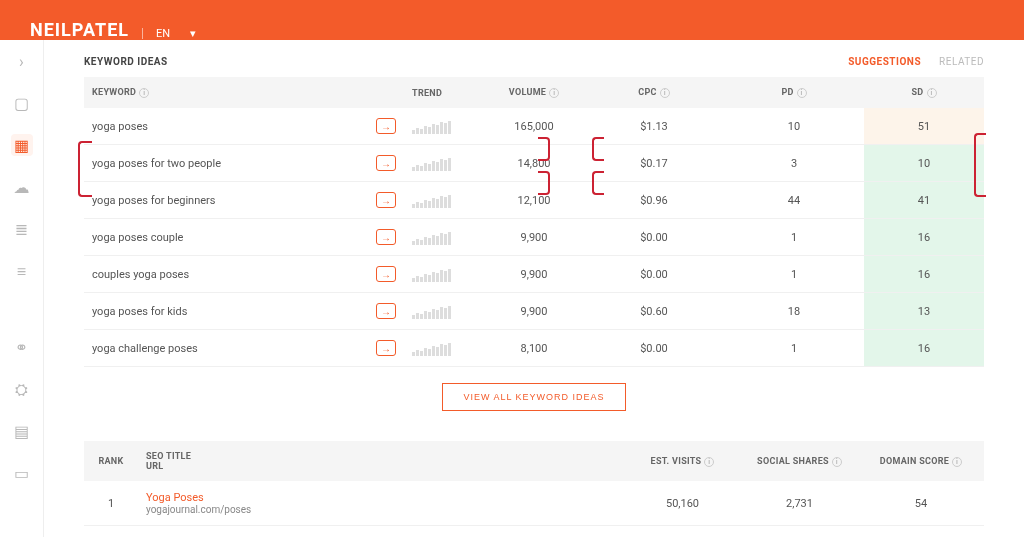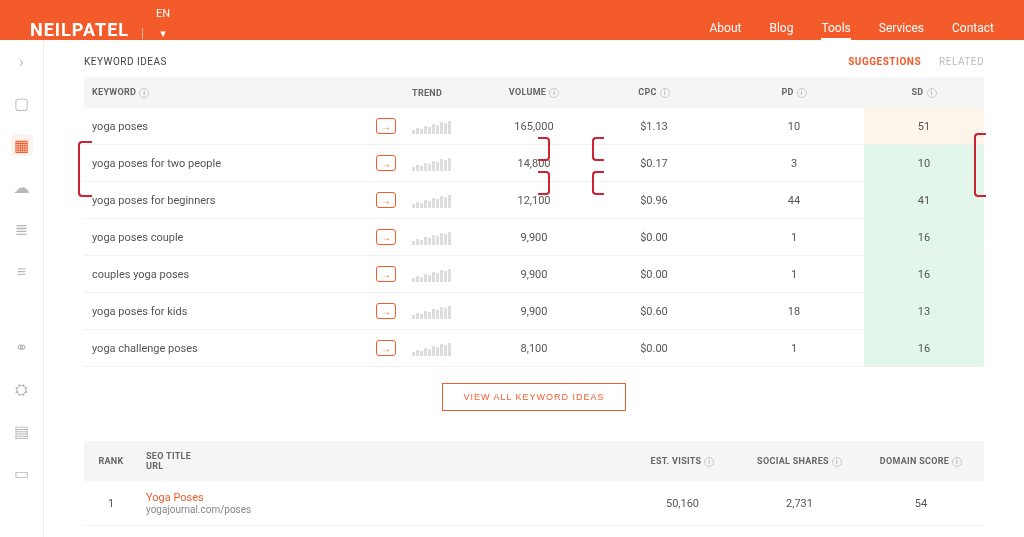--- a/index.html
+++ b/index.html
@@ -1,30 +1,30 @@
 <!DOCTYPE html>
 <html><head>
 <meta charset="utf-8">
 <style>
   * { box-sizing: border-box; margin: 0; padding: 0; }
   body { font-family: -apple-system, BlinkMacSystemFont, "Segoe UI", Roboto, Arial, sans-serif; background: #fff; color: #333; font-size: 12px; }
   .topbar { background: #f35b2a; height: 40px; display: flex; align-items: flex-end; padding: 0 30px; color: #fff; }
   .brand { font-size: 18px; font-weight: 700; letter-spacing: 1px; }
   .brand-sep { margin: 0 12px; opacity: .6; }
-  .lang { font-size: 11px; display: flex; align-items: center; gap: 7px; cursor: pointer; flex-direction: column; }
+  .lang { font-size: 11px; display: flex; align-items: center; gap: 20px; cursor: pointer; }
   .topnav { margin-left: auto; display: flex; gap: 28px; font-size: 12px; }
   .topnav a { color: #fff; text-decoration: none; padding-bottom: 3px; cursor: pointer; }
   .topnav a.active { border-bottom: 2px solid #fff; }
   .layout { display: flex; }
   .sidebar { width: 44px; border-right: 1px solid #eee; padding-top: 10px; display: flex; flex-direction: column; align-items: center; gap: 20px; }
   .sidebar .sicon { width: 22px; height: 22px; display:flex; align-items:center; justify-content:center; color:#b8b8b8; cursor:pointer; font-size:16px; }
   .sidebar .sicon.active { color:#f35b2a; background:#fff3ee; border-radius:4px; }
   .main { flex:1; padding: 16px 40px 30px 40px; }
   .section-head { display:flex; align-items:center; margin-bottom:10px; }
-  .section-title { font-size:10px; font-weight:400; color:#444; letter-spacing:.5px; }
+  .section-title { font-size:10px; font-weight:700; color:#444; letter-spacing:.5px; }
   .tabs { margin-left:auto; display:flex; gap:18px; font-size:10px; letter-spacing:.5px; }
   .tabs .tab { color:#bbb; cursor:pointer; }
   .tabs .tab.active { color:#f35b2a; font-weight:700; }
   table { width:100%; border-collapse:collapse; }
   thead th { background:#f5f5f5; text-align:left; font-size:9px; font-weight:700; color:#666; padding:10px 8px; letter-spacing:.3px; }
   tbody td { padding:10px 8px; border-bottom:1px solid #f0f0f0; font-size:11px; color:#555; }
   .kw-table th:nth-child(1){width:32%}
   .kw-table th:nth-child(2){width:8%}
   .kw-table th:nth-child(3){width:10%}
   .kw-table th:nth-child(4){width:14%; text-align:center}
@@ -55,27 +55,20 @@
 </head>
 <body>
 
 <div class="topbar">
   <span class="brand">NEILPATEL</span>
   <span class="brand-sep">|</span>
   <span class="lang">
     <span>EN</span>
     <span>▾</span>
   </span>
-  <nav class="topnav">
-      <a>About</a>
-      <a>Blog</a>
-      <a class="active">Tools</a>
-      <a>Services</a>
-      <a>Contact</a>
-    </nav>
 </div>
 
 <div class="layout">
   <aside class="sidebar">
     <div class="sicon">›</div>
     <div class="sicon">▢</div>
     <div class="sicon active">▦</div>
     <div class="sicon">☁</div>
     <div class="sicon">≣</div>
     <div class="sicon">≡</div>

